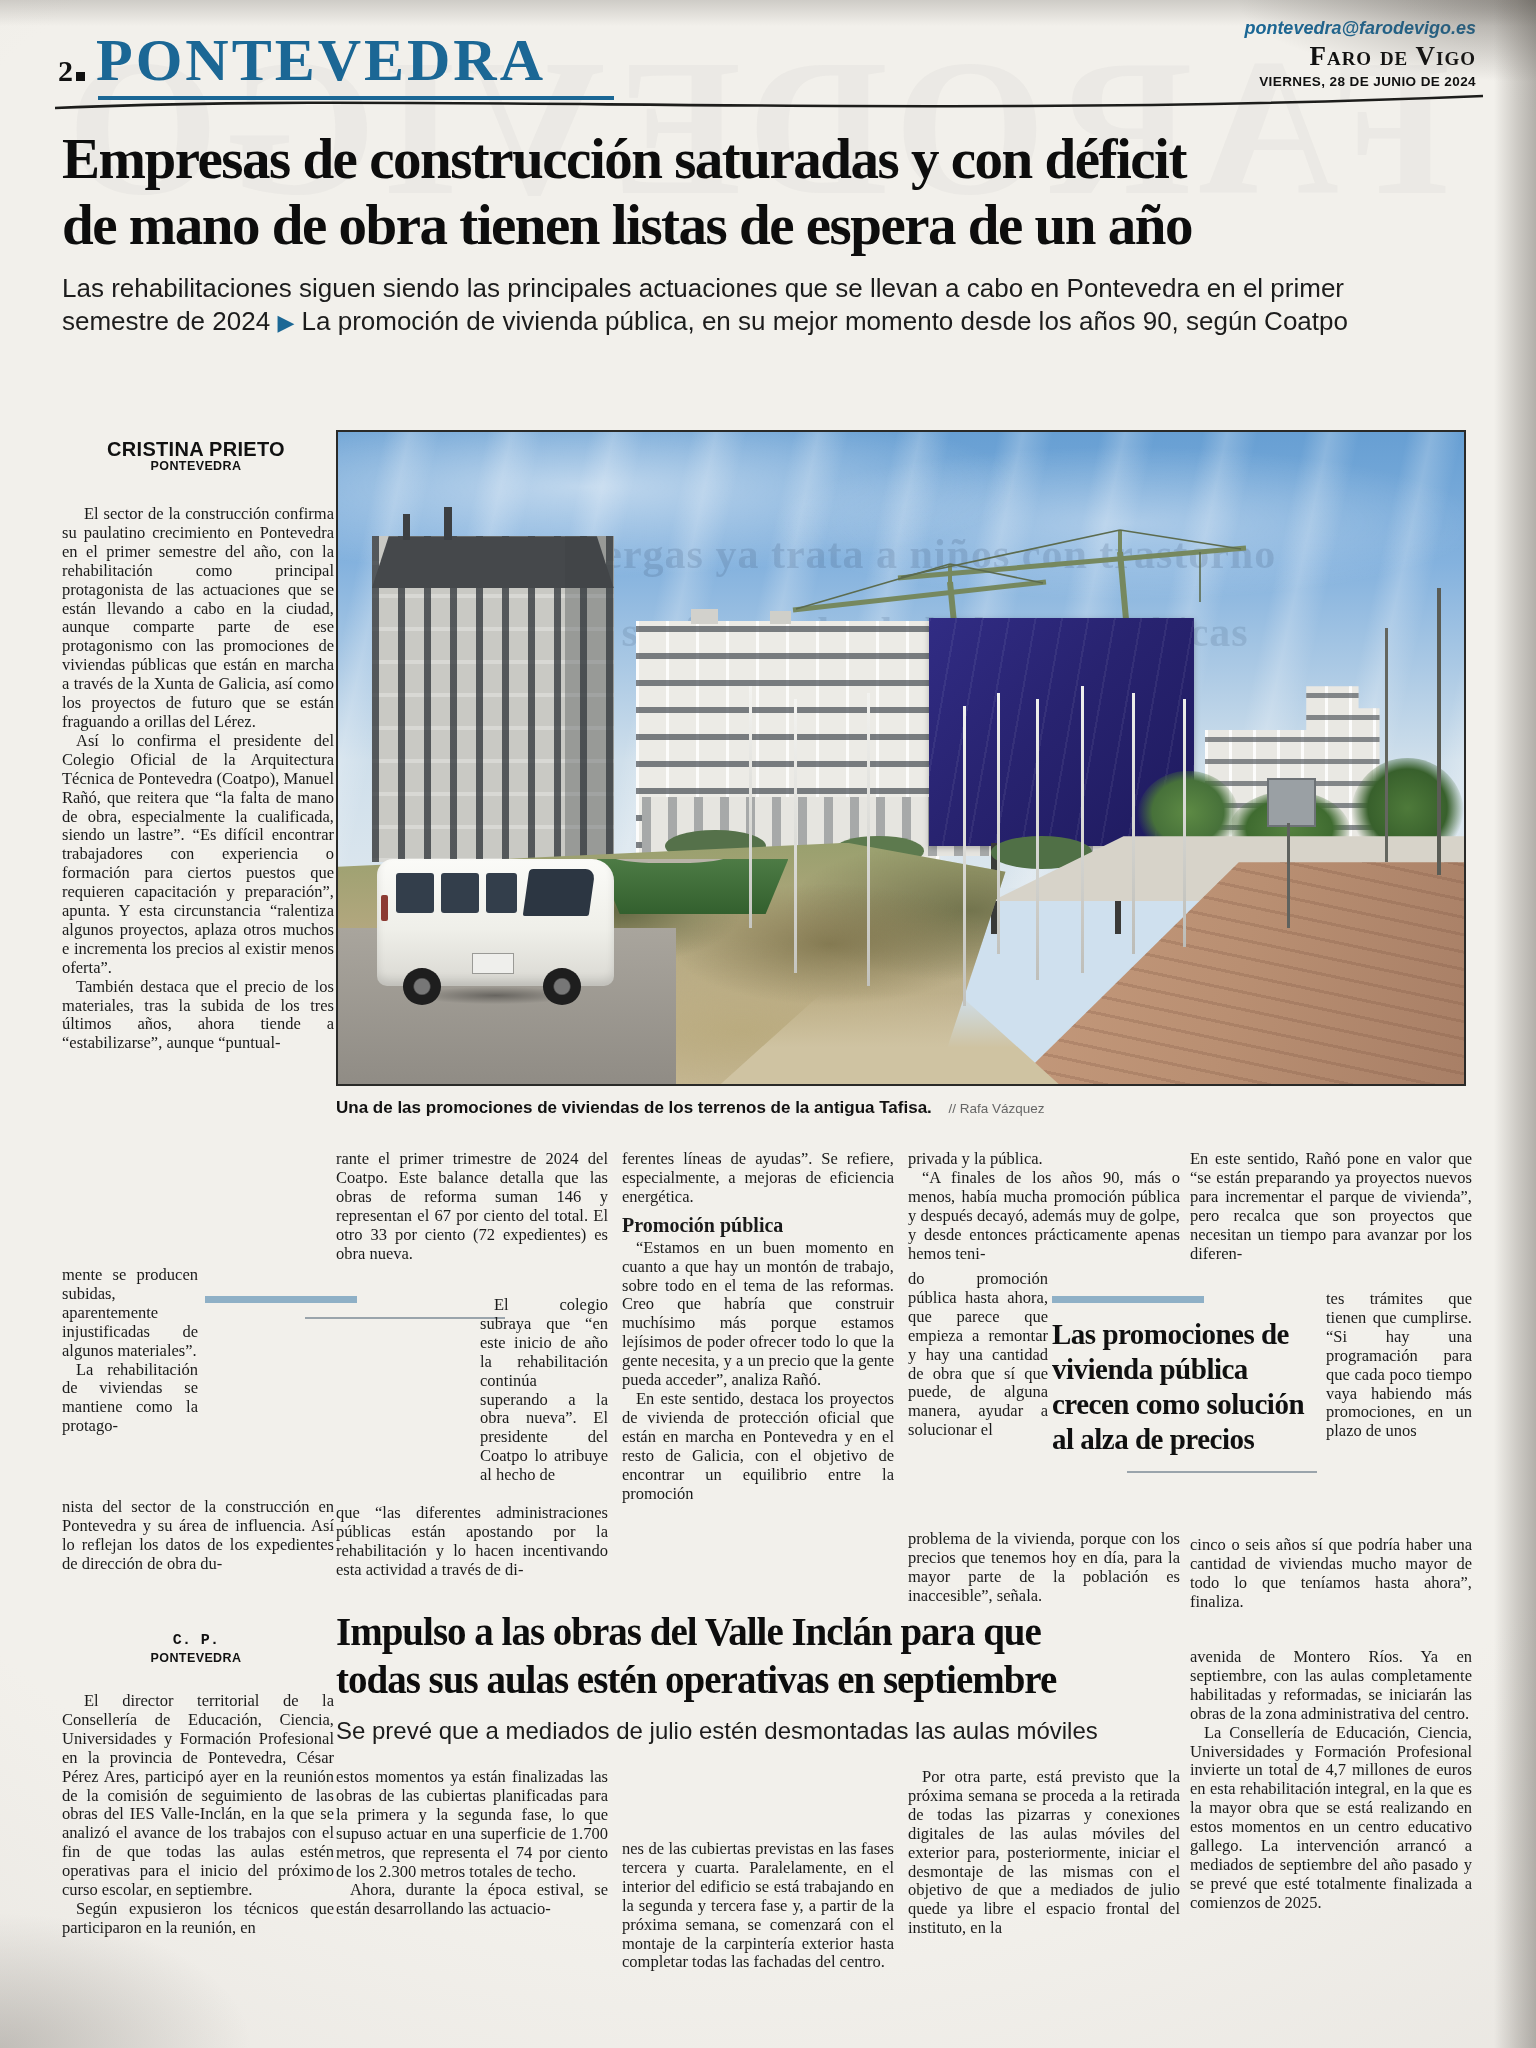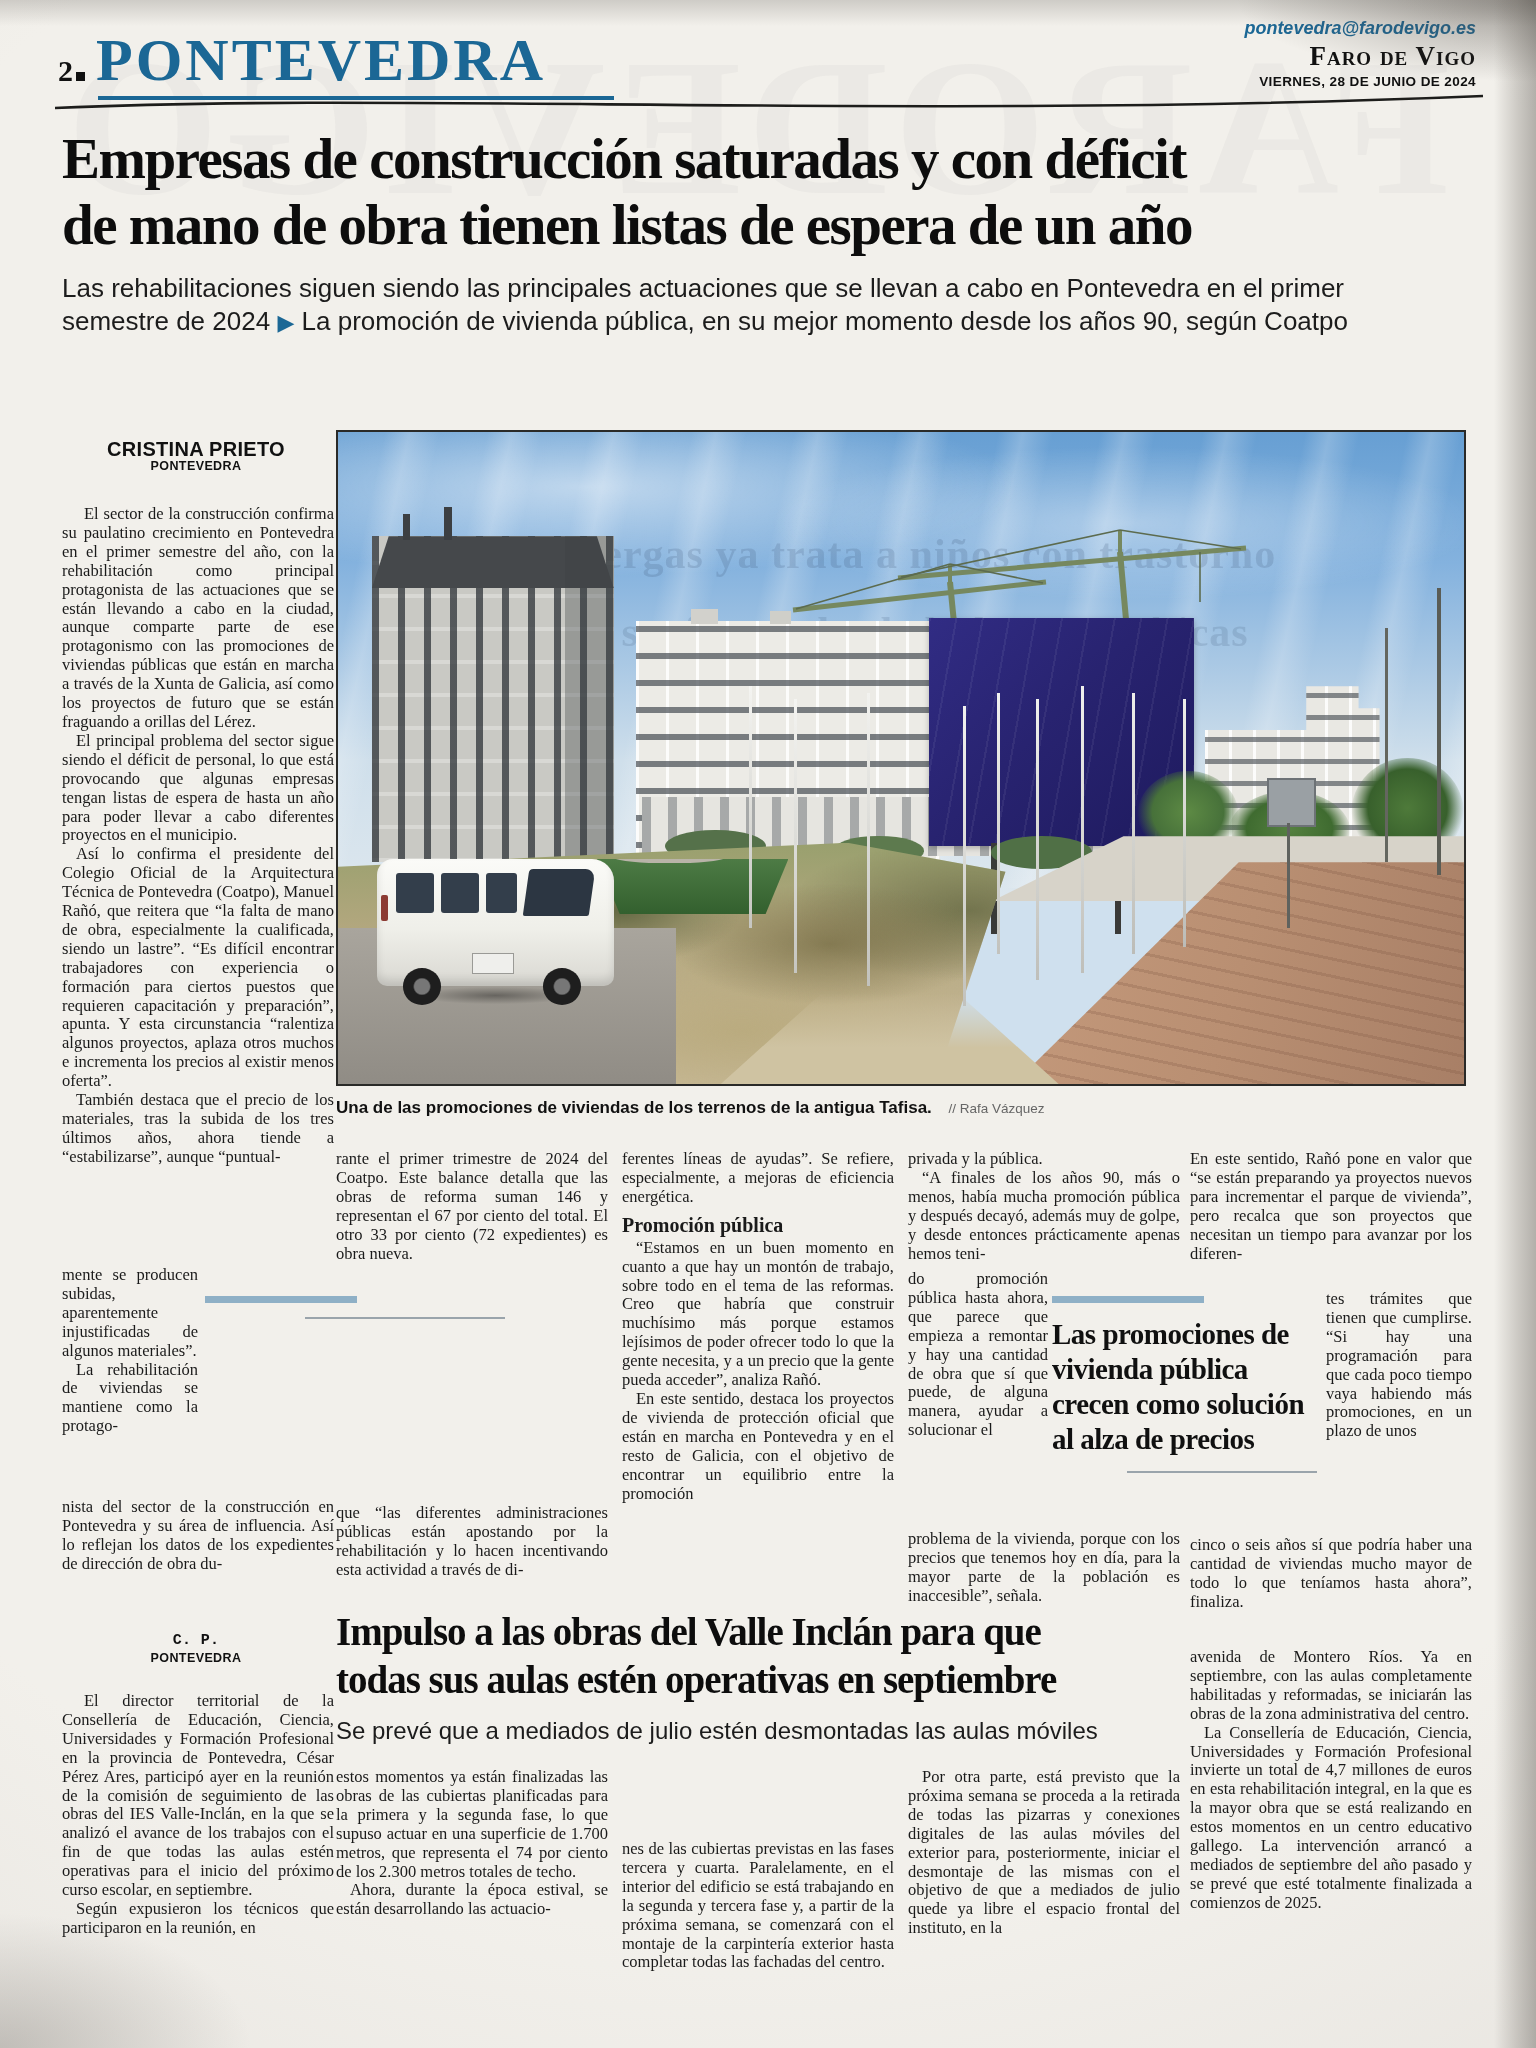--- a/index.html
+++ b/index.html
@@ -169,39 +169,41 @@
     </div>
   </div>
 
   <div class="abs caption" style="left:336px;top:1098px;width:1130px;">
     <span>Una de las promociones de viviendas de los terrenos de la antigua Tafisa.</span>
     <span class="credit">// Rafa Vázquez</span>
   </div>
 
   <div class="abs col" style="left:62px;top:505px;width:272px;height:760px;">
     <p class="ni0" style="text-indent:22px;">El sector de la construcción confirma su paulatino crecimiento en Pontevedra en el primer semestre del año, con la rehabilitación como principal protagonista de las actuaciones que se están llevando a cabo en la ciudad, aunque comparte parte de ese protagonismo con las promociones de viviendas públicas que están en marcha a través de la Xunta de Galicia, así como los proyectos de futuro que se están fraguando a orillas del Lérez.</p>
-    <p>El principal problema del sector sigue siendo el déficit de personal, lo que está provocando que algunas empresas tengan listas de espera de hasta un año para poder llevar a cabo diferentes proyectos en el municipio.</p>
     <p>Así lo confirma el presidente del Colegio Oficial de la Arquitectura Técnica de Pontevedra (Coatpo), Manuel Rañó, que reitera que “la falta de mano de obra, especialmente la cualificada, siendo un lastre”. “Es difícil encontrar trabajadores con experiencia o formación para ciertos puestos que requieren capacitación y preparación”, apunta. Y esta circunstancia “ralentiza algunos proyectos, aplaza otros muchos e incrementa los precios al existir menos oferta”.</p>
     <p>También destaca que el precio de los materiales, tras la subida de los tres últimos años, ahora tiende a “estabilizarse”, aunque “puntual-</p>
   </div>
   <div class="abs col" style="left:62px;top:1266px;width:136px;height:228px;">
     <p class="ni0">mente se producen subidas, aparentemente injustificadas de algunos materiales”.</p>
     <p>La rehabilitación de viviendas se mantiene como la protago-</p>
   </div>
   <div class="abs col" style="left:62px;top:1498px;width:272px;height:92px;">
     <p class="ni0">nista del sector de la construcción en Pontevedra y su área de influencia. Así lo reflejan los datos de los expedientes de dirección de obra du-</p>
   </div>
 
   <div class="abs" style="left:205px;top:1296px;width:300px;">
     <div class="pq-bar" style="width:152px;"></div>
     <div class="pq-rule" style="margin:14px 0 0 100px;width:200px;"></div>
   </div>
 
   <div class="abs col" style="left:336px;top:1150px;width:272px;height:142px;">
     <p class="ni0">rante el primer trimestre de 2024 del Coatpo. Este balance detalla que las obras de reforma suman 146 y representan el 67 por ciento del total. El otro 33 por ciento (72 expedientes) es obra nueva.</p>
+  </div>
+  <div class="abs col" style="left:480px;top:1296px;width:128px;height:204px;">
+    <p>El colegio subraya que “en este inicio de año la rehabilitación continúa superando a la obra nueva”. El presidente del Coatpo lo atribuye al hecho de</p>
   </div>
   <div class="abs col" style="left:336px;top:1504px;width:272px;height:86px;">
     <p class="ni0">que “las diferentes administraciones públicas están apostando por la rehabilitación y lo hacen incentivando esta actividad a través de di-</p>
   </div>
 
   <div class="abs col" style="left:622px;top:1150px;width:272px;height:444px;">
     <p class="ni0">ferentes líneas de ayudas”. Se refiere, especialmente, a mejoras de eficiencia energética.</p>
     <div class="subhead">Promoción pública</div>
     <p>“Estamos en un buen momento en cuanto a que hay un montón de trabajo, sobre todo en el tema de las reformas. Creo que habría que construir muchísimo más porque estamos lejísimos de poder ofrecer todo lo que la gente necesita, y a un precio que la gente pueda acceder”, analiza Rañó.</p>
     <p>En este sentido, destaca los proyectos de vivienda de protección oficial que están en marcha en Pontevedra y en el resto de Galicia, con el objetivo de encontrar un equilibrio entre la promoción</p>

